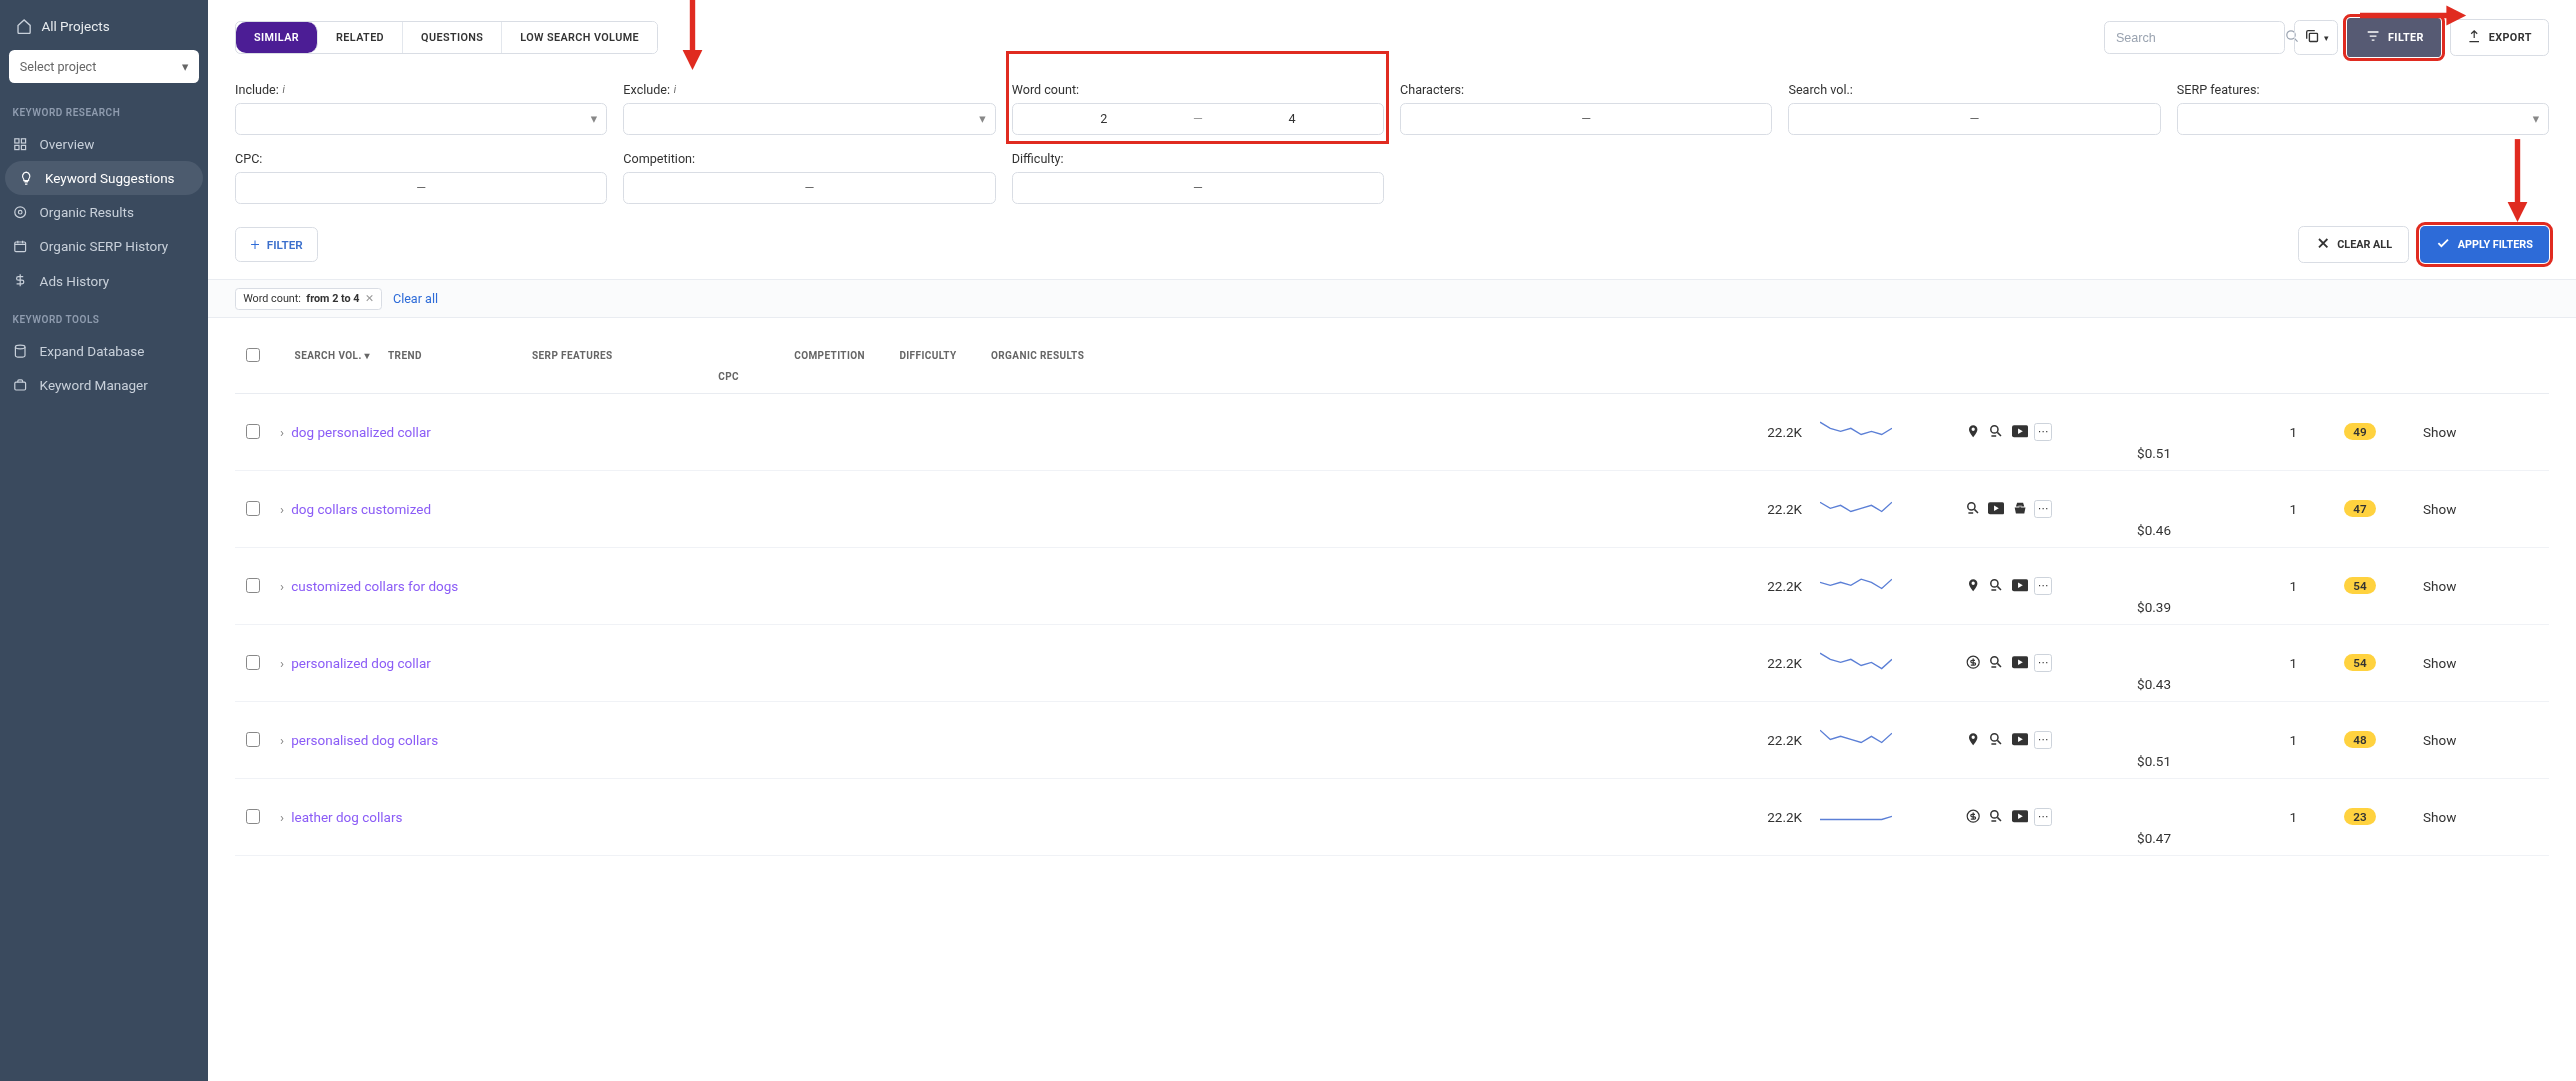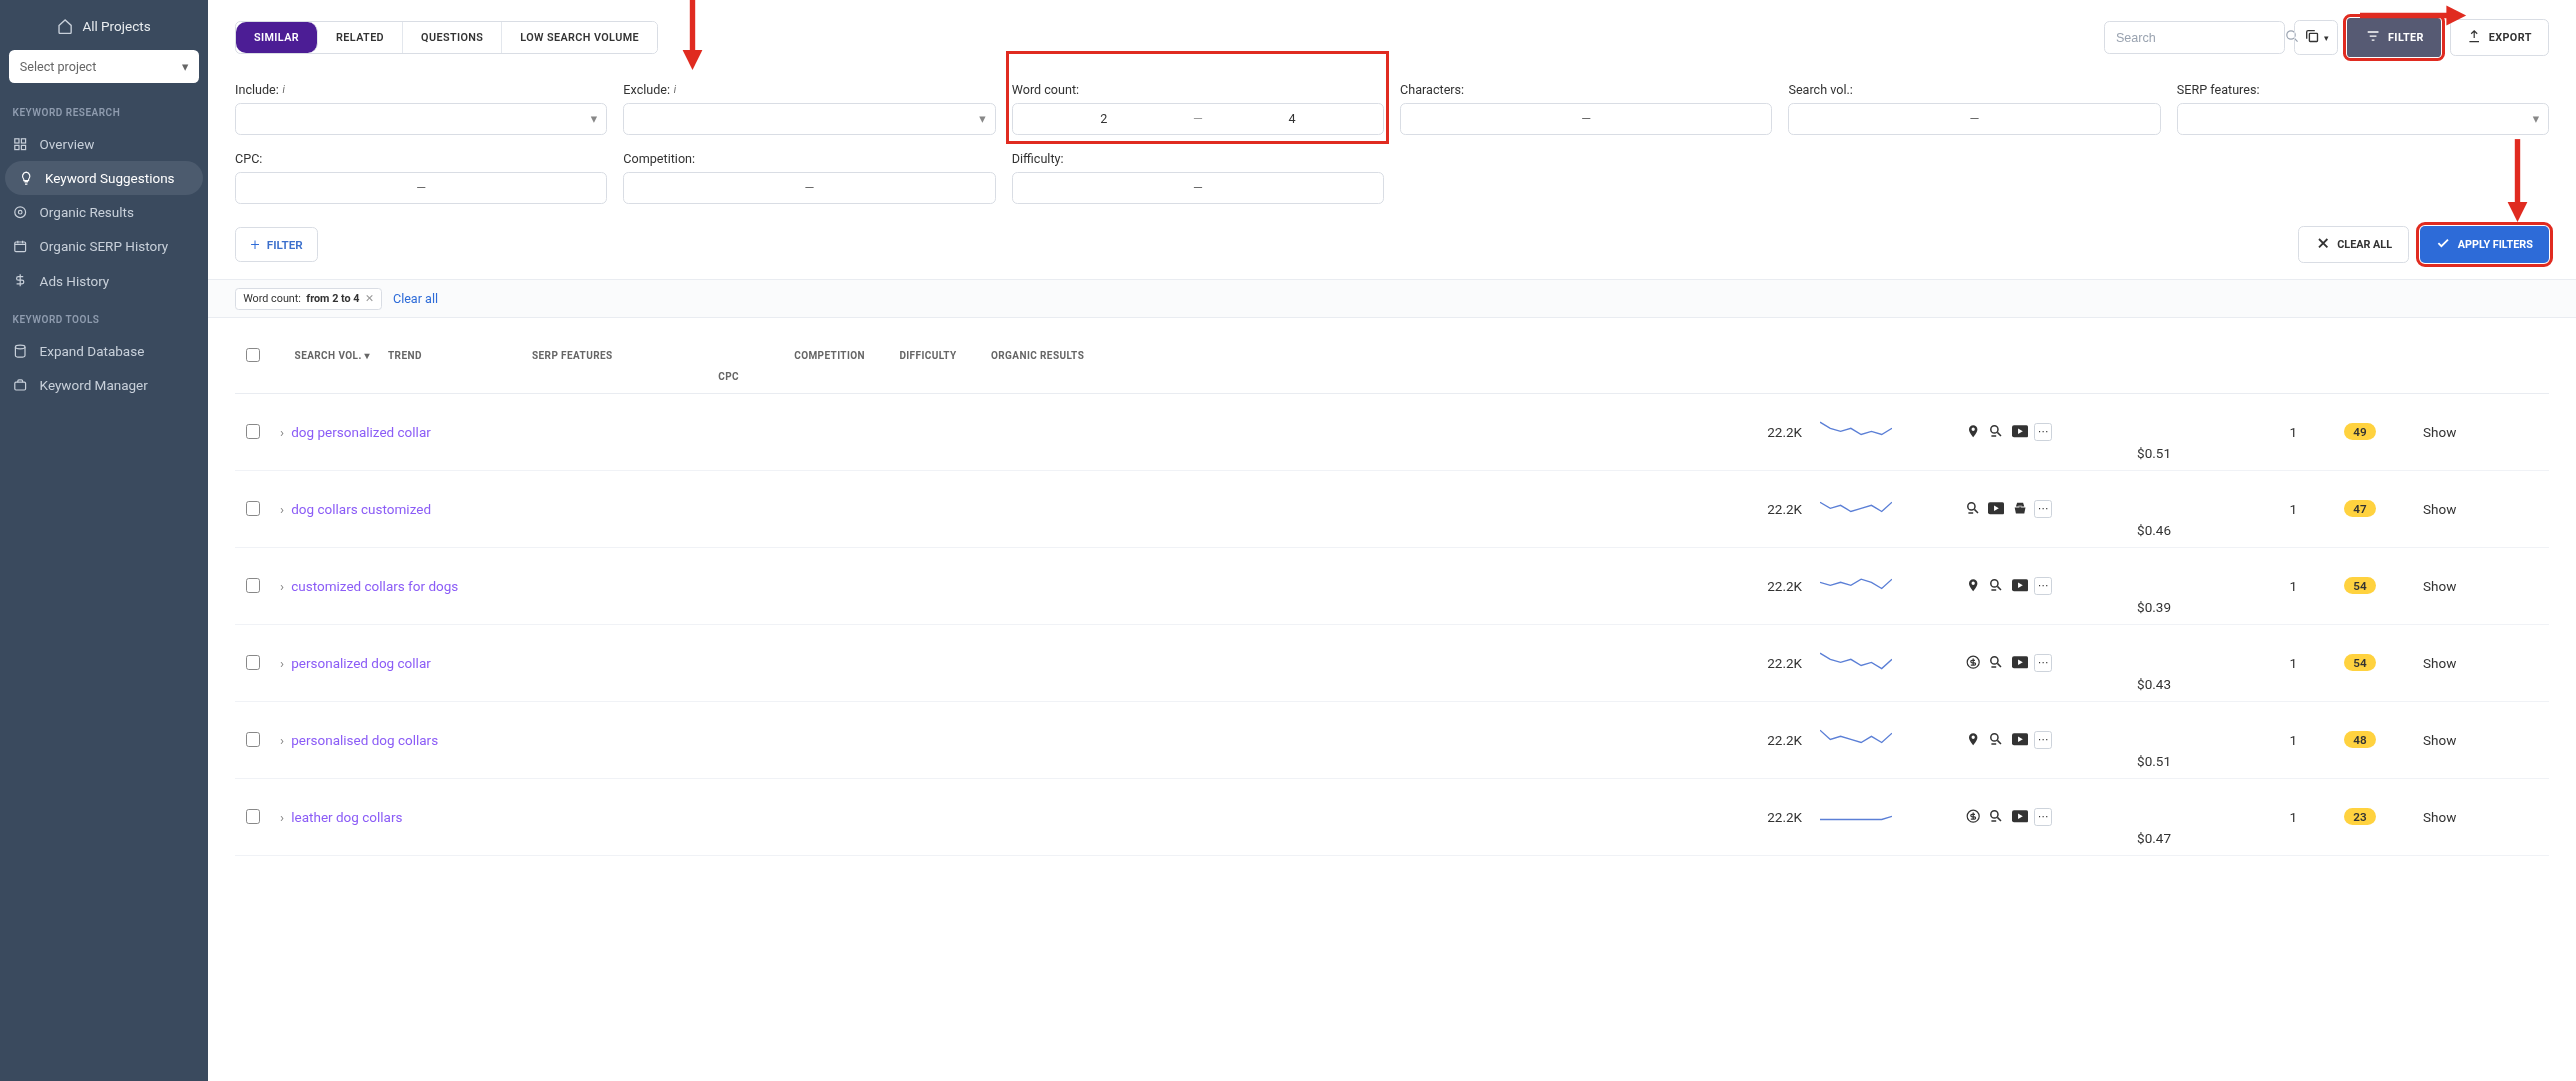--- a/index.html
+++ b/index.html
@@ -1,20 +1,20 @@
 <!DOCTYPE html>
 <html style="font-size:14.4px"><head>
 <meta charset="utf-8">
 <style>
 * { box-sizing: border-box; margin: 0; padding: 0; }
 body { font-family: -apple-system, BlinkMacSystemFont, "Segoe UI", Roboto, sans-serif; display: flex; height: 100vh; background: #fff; color: #333; font-size: 12.6px; }
 
 
 .sidebar { width: 208px; background: #3a4a5e; color: #c8d0da; display: flex; flex-direction: column; padding-top: 9px; flex-shrink: 0; }
-.all-projects { padding: 9px 16.2px; display: flex; align-items: flex-start; gap: 9px; color: #e8ecef; font-size: 13.5px; margin-left: 41px; }
+.all-projects { padding: 9px 16.2px; display: flex; align-items: flex-start; gap: 9px; color: #e8ecef; font-size: 13.5px; }
 .project-select-wrap { padding: 7.2px 9px; }
 .project-select { background: #fff; color: #666; border-radius: 5.4px; padding: 9px 10.8px; display: flex; justify-content: space-between; align-items: center; cursor: pointer; }
 .section-label { text-transform: uppercase; font-size: 10px; letter-spacing: 0.5px; padding: 16.2px 12.6px 9px; color: #8f9caf; font-weight: 600; }
 .nav-item { padding: 9px 12.6px; display: flex; align-items: center; gap: 10.8px; color: #c8d0da; cursor: pointer; font-size: 13.5px; }
 .nav-item.active { background: #4c5b6e; color: #fff; border-radius: 18px; margin: 0 5.4px; padding-left: 12.6px; }
 .nav-icon { width: 16.2px; height: 16.2px; display: inline-flex; align-items: center; justify-content: center; flex-shrink: 0; }
 
 
 .main { flex: 1; padding: 18px 27px; background: #fff; overflow-x: auto; }
 

